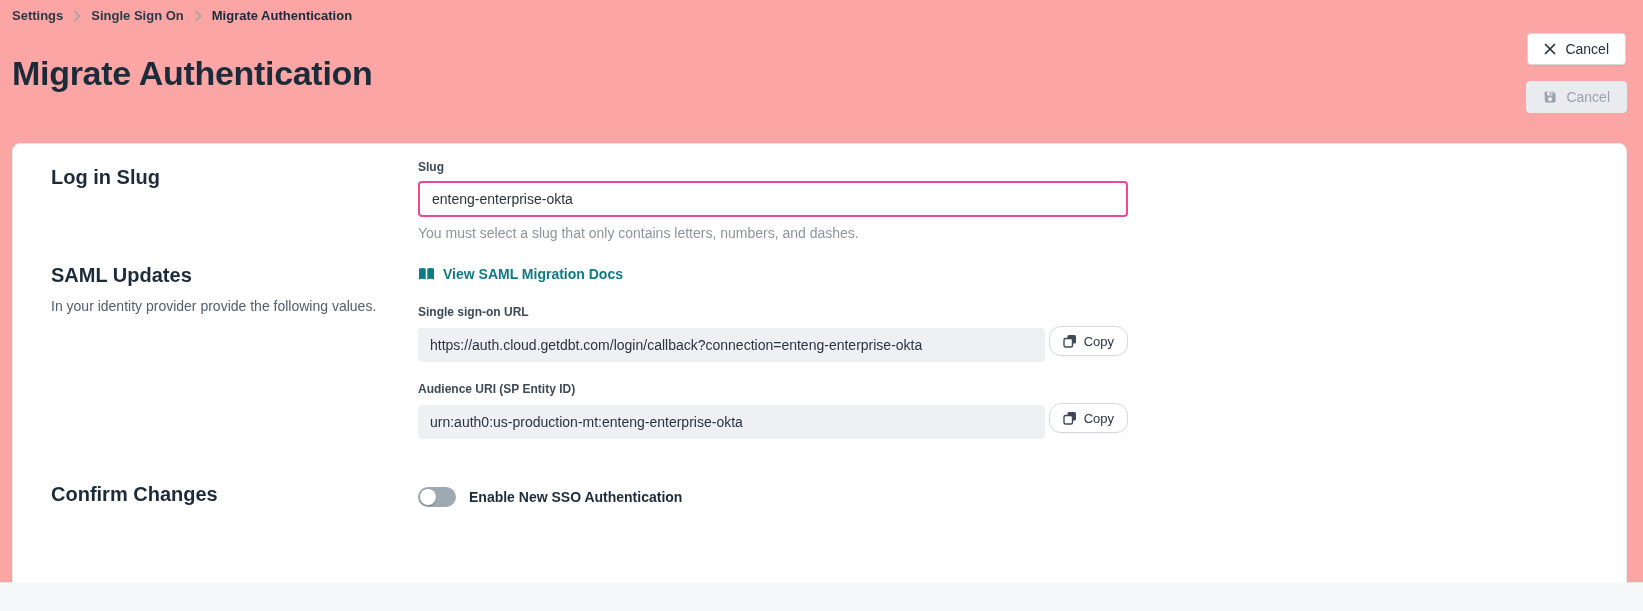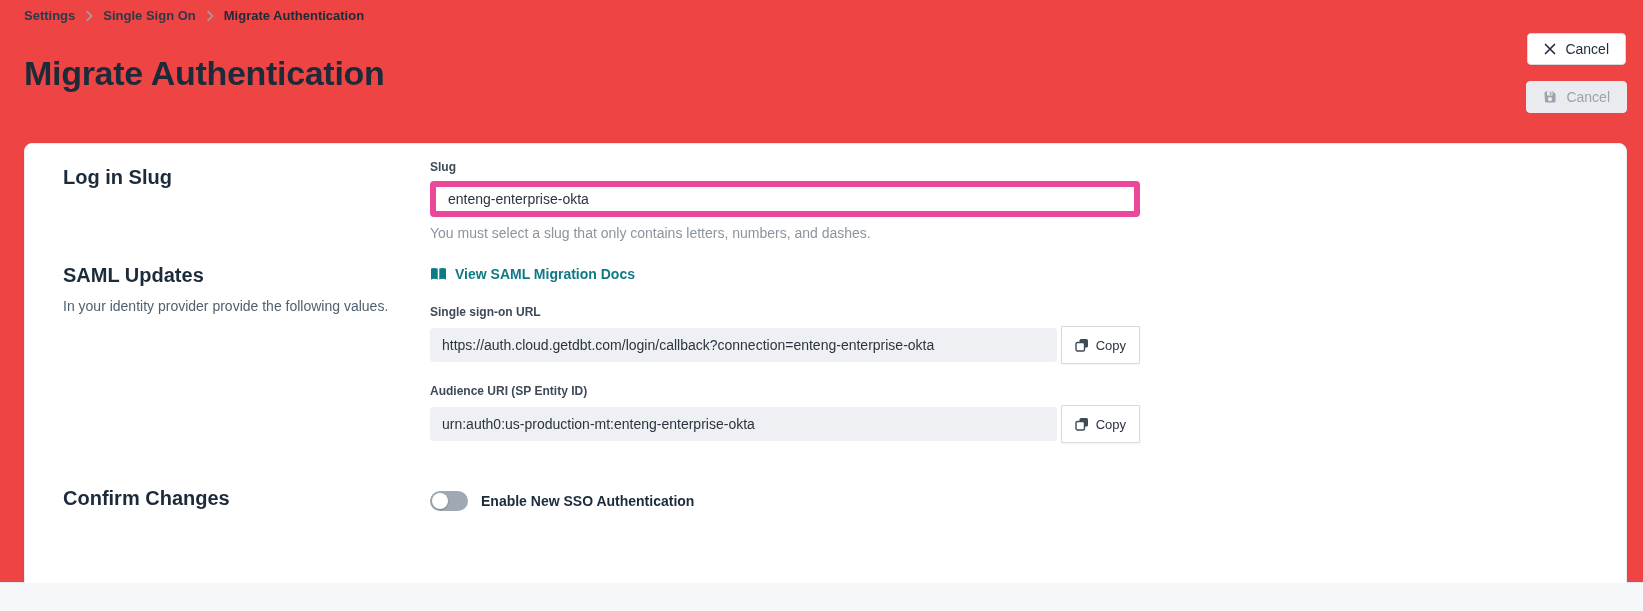--- a/index.html
+++ b/index.html
@@ -5,22 +5,22 @@
   * { margin: 0; padding: 0; box-sizing: border-box; }
   html, body { width: 1643px; height: 611px; }
   body {
     font-family: "Liberation Sans", sans-serif;
     background: #fafbfc;
     color: #1c2b3a;
     overflow: hidden;
   }
   .scroll-area {
     height: 583px;
-    padding: 6px 16px 0 24px;
-    background: #ef4444;
+    padding: 6px 16px 0 12px;
+    background: #fca5a5;
     border-bottom: 1px solid #e4e7ea;
   }
   .footer-strip {
     height: 28px;
     background: #f5f7f9;
   }
 
   
   .breadcrumb {
     display: flex;
@@ -107,21 +107,21 @@
   .field-label {
     display: block;
     font-size: 12px;
     font-weight: 700;
     color: #3d4a57;
     margin-bottom: 7px;
   }
   .text-input {
     width: 710px;
     height: 36px;
-    border: 6px solid #ec4899;
+    border: 2px solid #ec4899;
     border-radius: 4px;
     padding: 0 12px;
     font-size: 14px;
     color: #2a3440;
     font-family: "Liberation Sans", sans-serif;
     background: #ffffff;
     outline: none;
   }
   .helper-text {
     margin-top: 8px;
@@ -157,25 +157,25 @@
     padding: 0 12px;
     font-size: 14px;
     color: #2a3440;
     white-space: nowrap;
     overflow: hidden;
   }
   .btn-copy {
     display: inline-flex;
     align-items: center;
     gap: 7px;
-    height: 38px;
+    height: 30px;
     padding: 0 13px;
     background: #ffffff;
     border: 1px solid #d6dade;
-    border-radius: 1px;
+    border-radius: 12px;
     font-size: 13px;
     color: #2a3440;
     cursor: pointer;
     box-shadow: 0 1px 2px rgba(30,42,58,0.05);
   }
   .saml-field-group { margin-top: 20px; }
 
   .toggle-line {
     display: flex;
     align-items: center;

